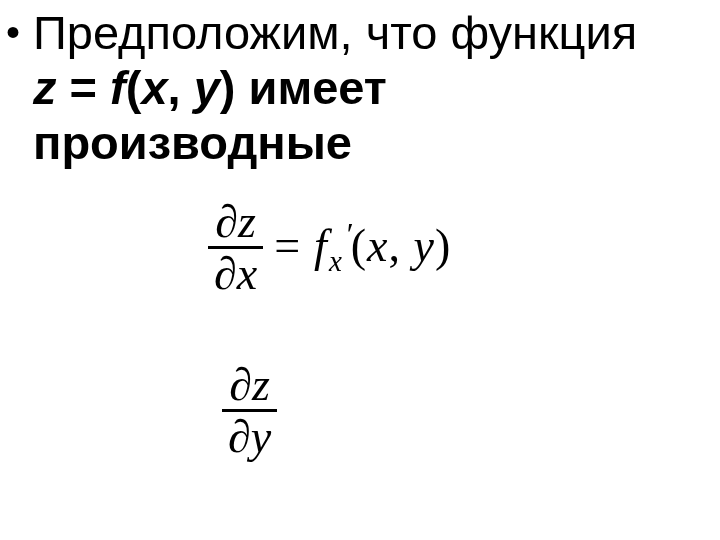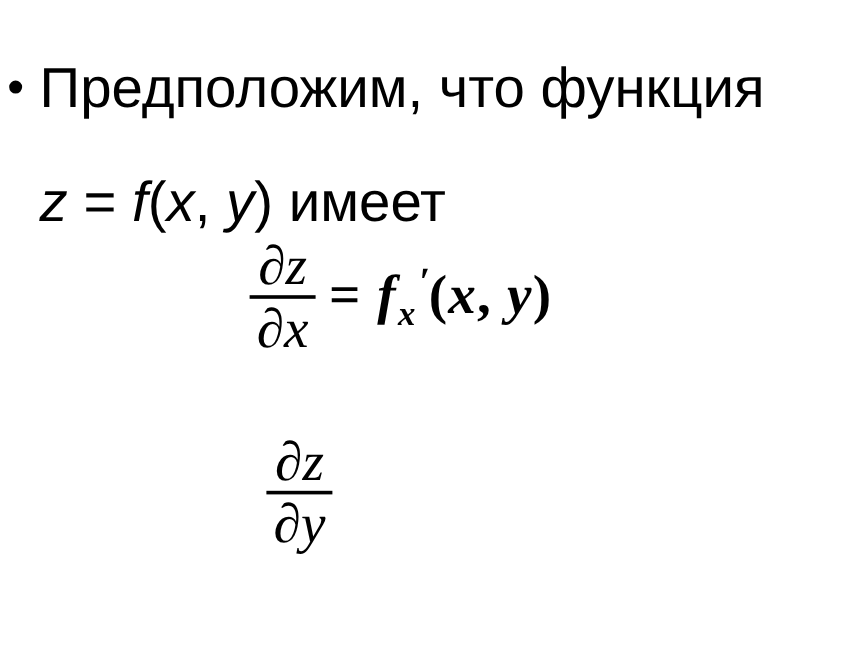--- a/index.html
+++ b/index.html
@@ -24,24 +24,23 @@
     top: 5px;
     width: 710px;
     font-family: "Liberation Sans", sans-serif;
     font-size: 47px;
     color: #000000;
   }
   .tline {
     height: 55px;
     line-height: 55px;
     white-space: pre;
-    margin-top: 40px;
   }
   .tline span { white-space: pre; }
-  .indent { padding-left: 27px; }
+  .indent { padding-left: 27px; font-weight: bold; }
   .bullet-marker {
     display: inline-block;
     width: 27px;
     font-size: 40px;
     position: relative;
     top: -3px;
   }
   .it { font-style: italic; }
 
   
@@ -72,21 +71,20 @@
     align-self: stretch;
   }
   .frac-den {
     line-height: 46px;
     padding: 2px 6px 0 6px;
   }
 
   .rhs {
     white-space: pre;
     letter-spacing: 1px;
-    font-weight: bold;
   }
   .rhs span { white-space: pre; }
   .eq {
     font-style: normal;
     margin: 0 13px 0 11px;
   }
   .fsym { font-style: italic; }
   .fsub {
     font-size: 29px;
     vertical-align: -10px;
@@ -107,20 +105,21 @@
 <body>
 
 <div class="slide">
 
   <div class="text-block">
     <div class="tline"><span class="bullet-marker">•</span><span>Предположим, что функция</span></div>
 
     <div class="tline indent"><span class="it">z</span><span> = </span><span class="it">f</span><span>(</span><span class="it">x</span><span>, </span><span class="it">y</span><span>) </span><span>имеет</span></div>
 
 
+    <div class="tline indent"><span>производные</span></div>
   </div>
 
   <div class="formula formula-1">
     <div class="frac">
       <div class="frac-num">∂z</div>
       <div class="frac-bar"></div>
       <div class="frac-den">∂x</div>
     </div>
     <div class="rhs"><span class="eq">=</span><span class="fsym">f</span><span class="fsub">x</span><span class="fprime">′</span><span class="paren">(</span><span class="mvar">x</span><span class="paren">, </span><span class="mvar">y</span><span class="paren">)</span></div>
   </div>

